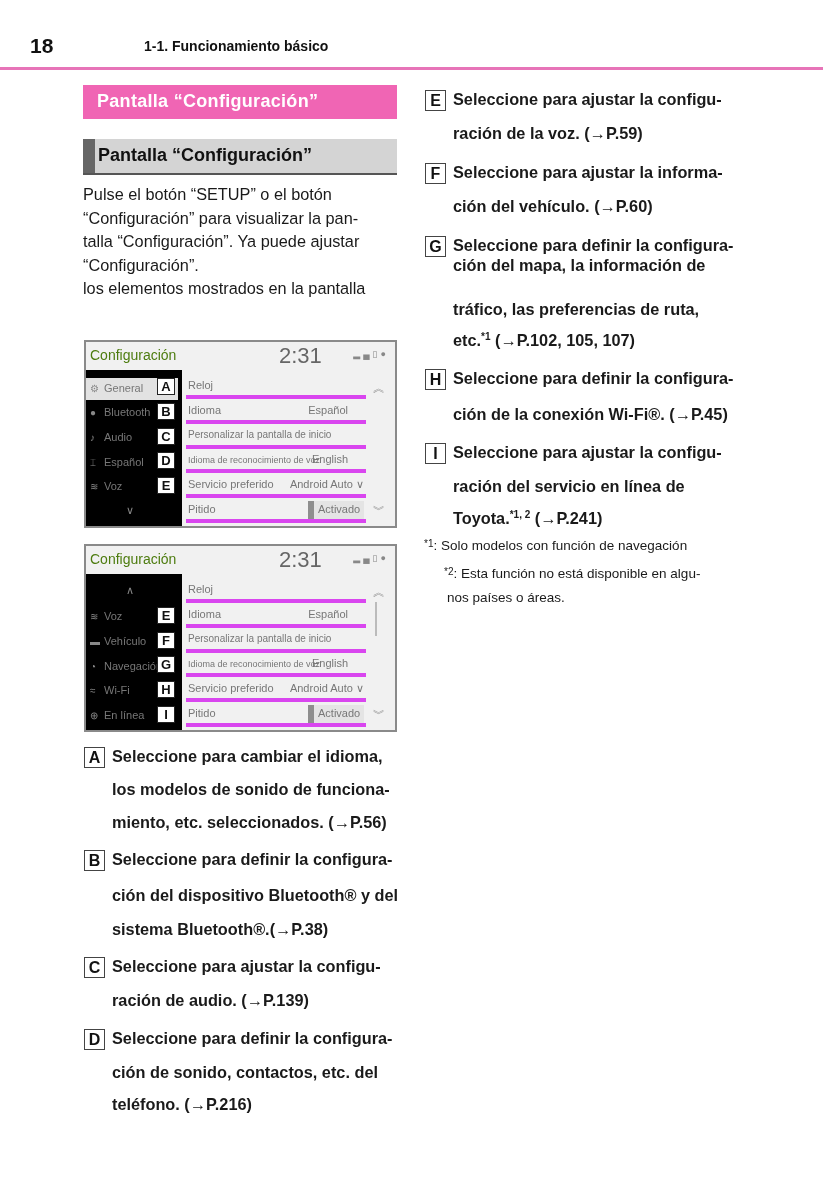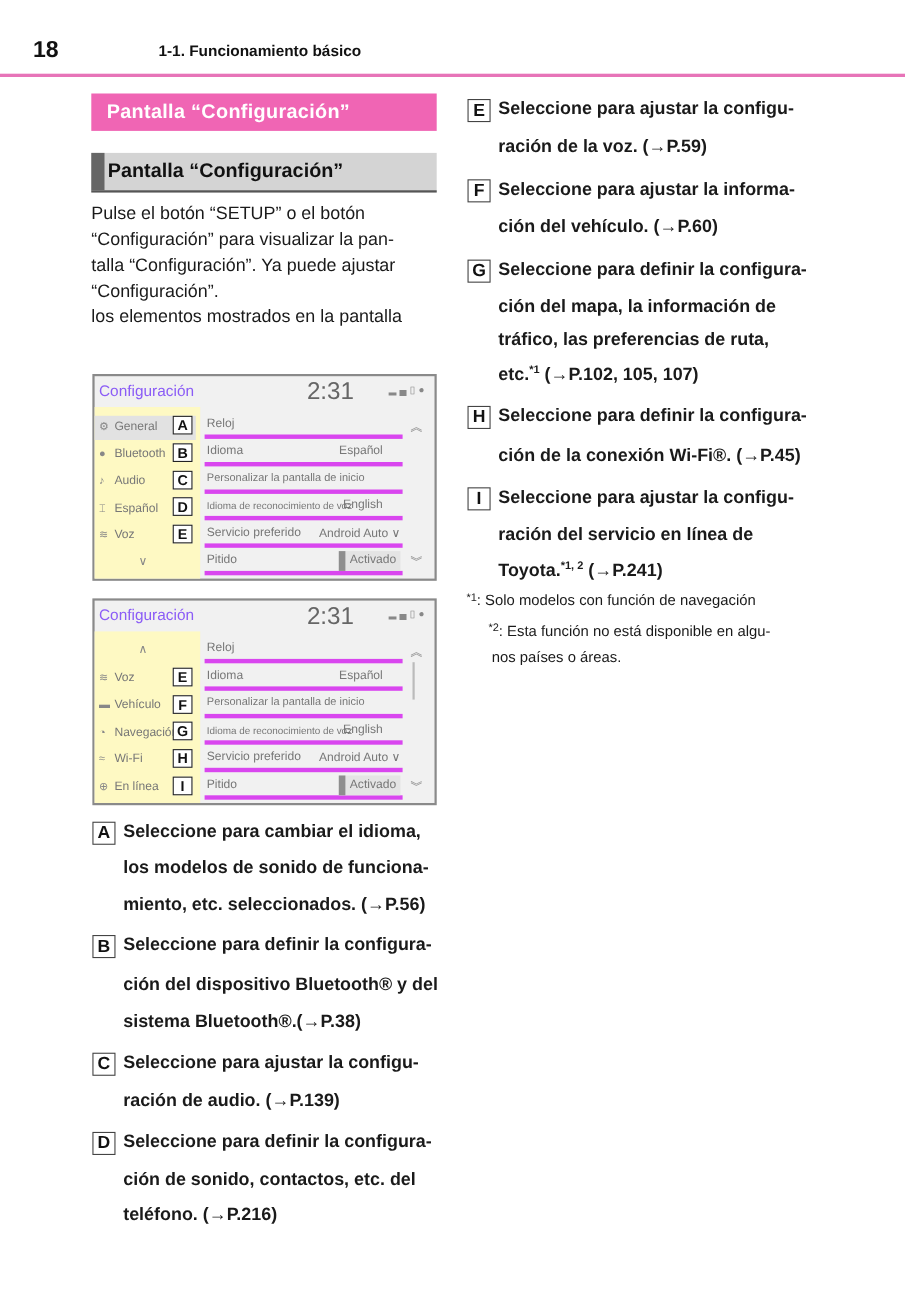--- a/index.html
+++ b/index.html
@@ -16,24 +16,24 @@
     border-bottom: 2px solid #555; }
   .title-gray .bar { position: absolute; left: 0; top: 0; width: 12px; height: 100%; background: #666; }
   .title-gray .txt { position: absolute; left: 15px; top: 6px; font-size: 18px; font-weight: bold; color: #111; }
 
   .intro { position: absolute; left: 83px; top: 183px; width: 318px; font-size: 16.3px; line-height: 23.5px; color: #1a1a1a; }
 
   
   .screen { position: absolute; left: 84px; width: 313px; height: 188px; background: #f1f1f1; border: 2px solid #8a8a8a; }
   .screen1 { top: 340px; }
   .screen2 { top: 544px; }
-  .scr-title { position: absolute; left: 4px; top: 5px; font-size: 14px; color: #8b5cf6; }
+  .scr-title { position: absolute; left: 4px; top: 5px; font-size: 14px; color: #4d7c0f; }
   .scr-clock { position: absolute; left: 193px; top: 1px; font-size: 22px; color: #666; }
   .scr-status { position: absolute; right: 6px; top: 7px; font-size: 9px; color: #888; letter-spacing: 3px; }
-  .scr-side { position: absolute; left: 0; top: 28px; width: 96px; height: 156px; background: #fef9c3; }
+  .scr-side { position: absolute; left: 0; top: 28px; width: 96px; height: 156px; background: #000000; }
   .scr-side-item { position: absolute; left: 4px; font-size: 11px; color: #777; white-space: nowrap; }
   .scr-side-item .ic { display: inline-block; width: 14px; font-size: 10px; color: #888; }
   .scr-side-item.sel { background: #e2e2e2; }
   .scr-chev { position: absolute; left: 40px; font-size: 11px; color: #888; }
   .scr-row { position: absolute; left: 100px; width: 180px; height: 24px; border-bottom: 4px solid #d946ef; font-size: 11px; color: #777; }
   .scr-row .lbl { position: absolute; left: 2px; top: 4px; white-space: nowrap; }
   .scr-row .lbl.small { font-size: 9px; top: 6px; }
   .scr-row .val { position: absolute; right: 18px; top: 4px; white-space: nowrap; }
   .scr-row .toggle { position: absolute; right: 2px; top: 2px; width: 56px; height: 18px; background: #e4e4e4; }
   .scr-row .toggle .ind { position: absolute; left: 0; top: 0; width: 6px; height: 18px; background: #8e8e8e; }
@@ -221,21 +221,21 @@
   <div class="line" style="top:34px;">ración de la voz. (→P.59)</div>
 </div>
 <div class="desc" style="left:425px;top:163px;">
   <div class="key">F</div>
   <div class="line" style="top:0px;">Seleccione para ajustar la informa-</div>
   <div class="line" style="top:34px;">ción del vehículo. (→P.60)</div>
 </div>
 <div class="desc" style="left:425px;top:236px;">
   <div class="key">G</div>
   <div class="line" style="top:0px;">Seleccione para definir la configura-</div>
-  <div class="line" style="top:34px;">ción del mapa, la información de</div>
+  <div class="line" style="top:20px;">ción del mapa, la información de</div>
   <div class="line" style="top:64px;">tráfico, las preferencias de ruta,</div>
   <div class="line" style="top:95px;">etc.<sup>*1</sup> (→P.102, 105, 107)</div>
 </div>
 <div class="desc" style="left:425px;top:369px;">
   <div class="key">H</div>
   <div class="line" style="top:0px;">Seleccione para definir la configura-</div>
   <div class="line" style="top:36px;">ción de la conexión Wi-Fi®. (→P.45)</div>
 </div>
 <div class="desc" style="left:425px;top:443px;">
   <div class="key">I</div>

